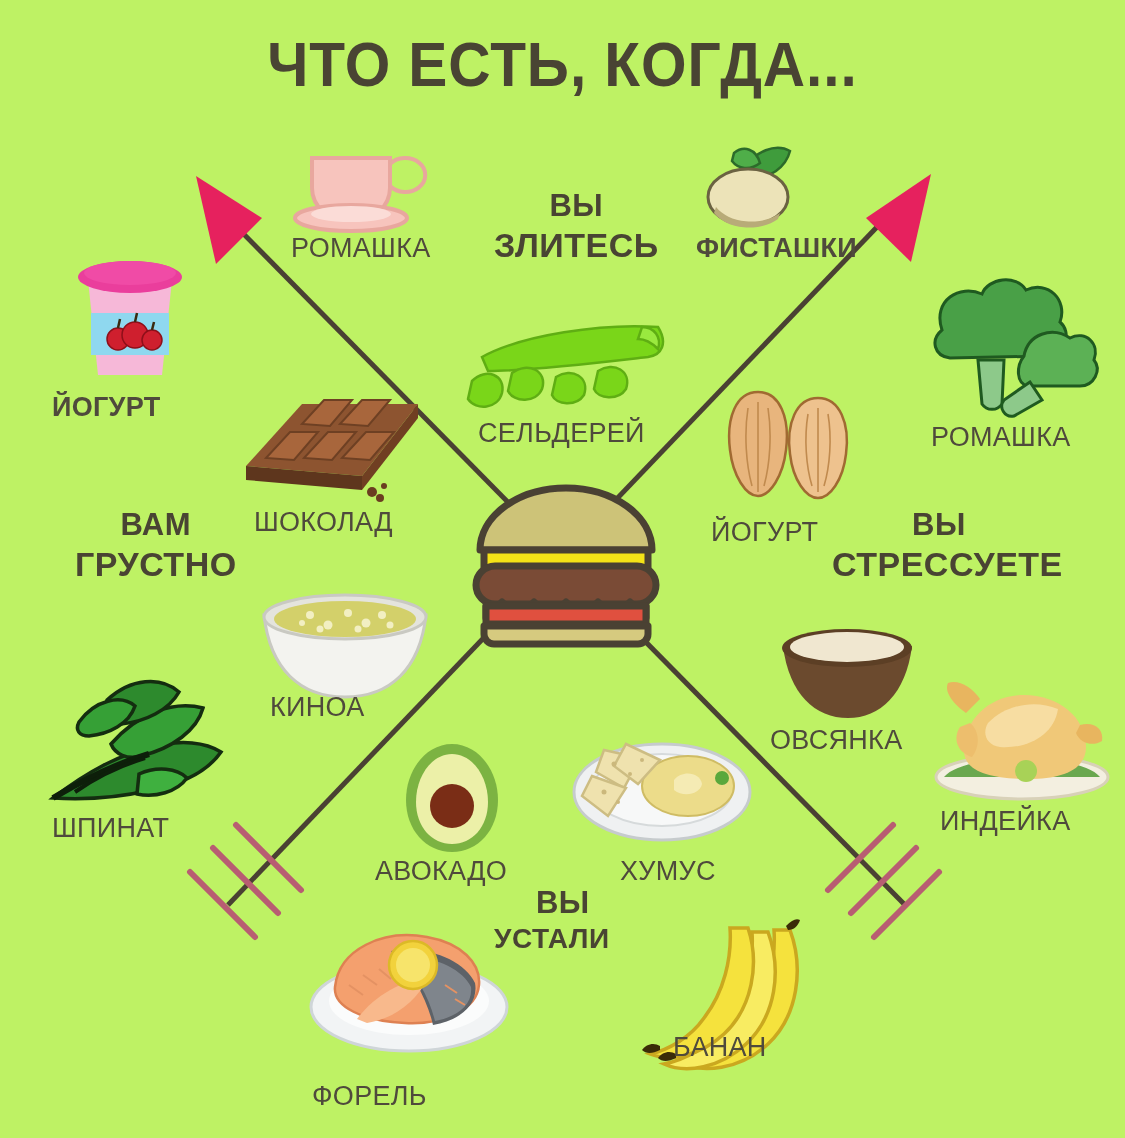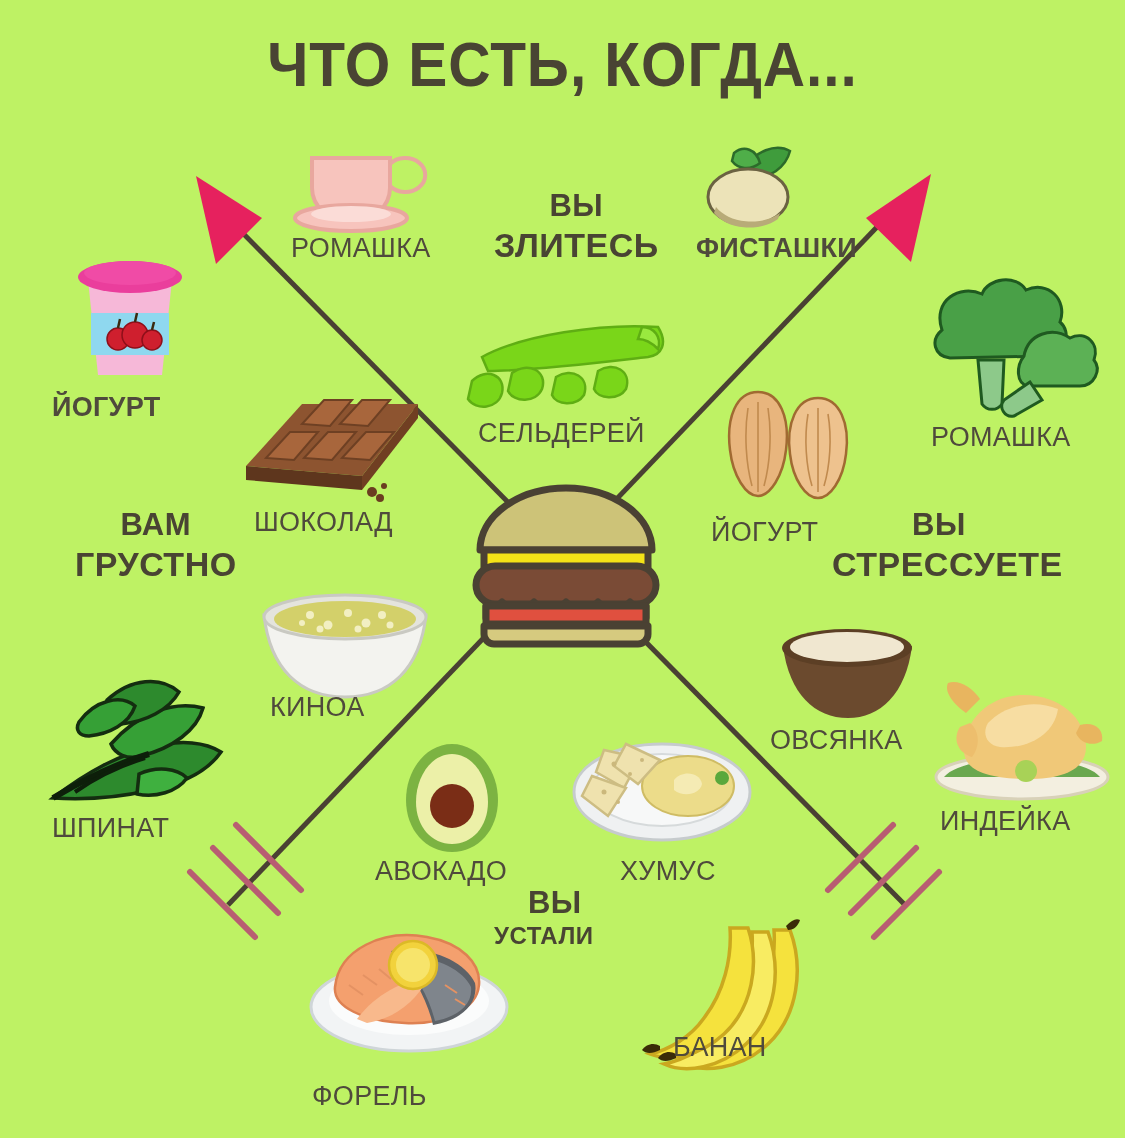--- a/index.html
+++ b/index.html
@@ -108,21 +108,21 @@
     <div style="font-size:34px;">ГРУСТНО</div>
   </div>
 
   <div class="mood" style="left:912px;top:507px;">
     <div>ВЫ</div>
     <div style="font-size:34px;margin-left:-80px;">СТРЕССУЕТЕ</div>
   </div>
 
   <div class="mood" style="left:516px;top:885px;text-align:center;">
     <div>ВЫ</div>
-    <div style="font-size:24px;margin-left:-22px;">УСТАЛИ</div>
+    <div style="font-size:28px;margin-left:-22px;">УСТАЛИ</div>
   </div>
 
   <div class="art" style="left:290px;top:130px;">
     <svg width="150" height="110" viewBox="0 0 150 110">
       <g stroke="#e8a79e" stroke-width="4" fill="#f7c4bd">
         <path d="M22 28 h78 v30 a39 34 0 0 1 -78 0 z"></path>
         <path d="M100 34 a20 17 0 1 1 0 22" fill="none"></path>
         <ellipse cx="61" cy="88" rx="56" ry="13" fill="#f7c4bd"></ellipse>
         <ellipse cx="61" cy="84" rx="40" ry="8" fill="#fbdcd7" stroke="none"></ellipse>
       </g>

